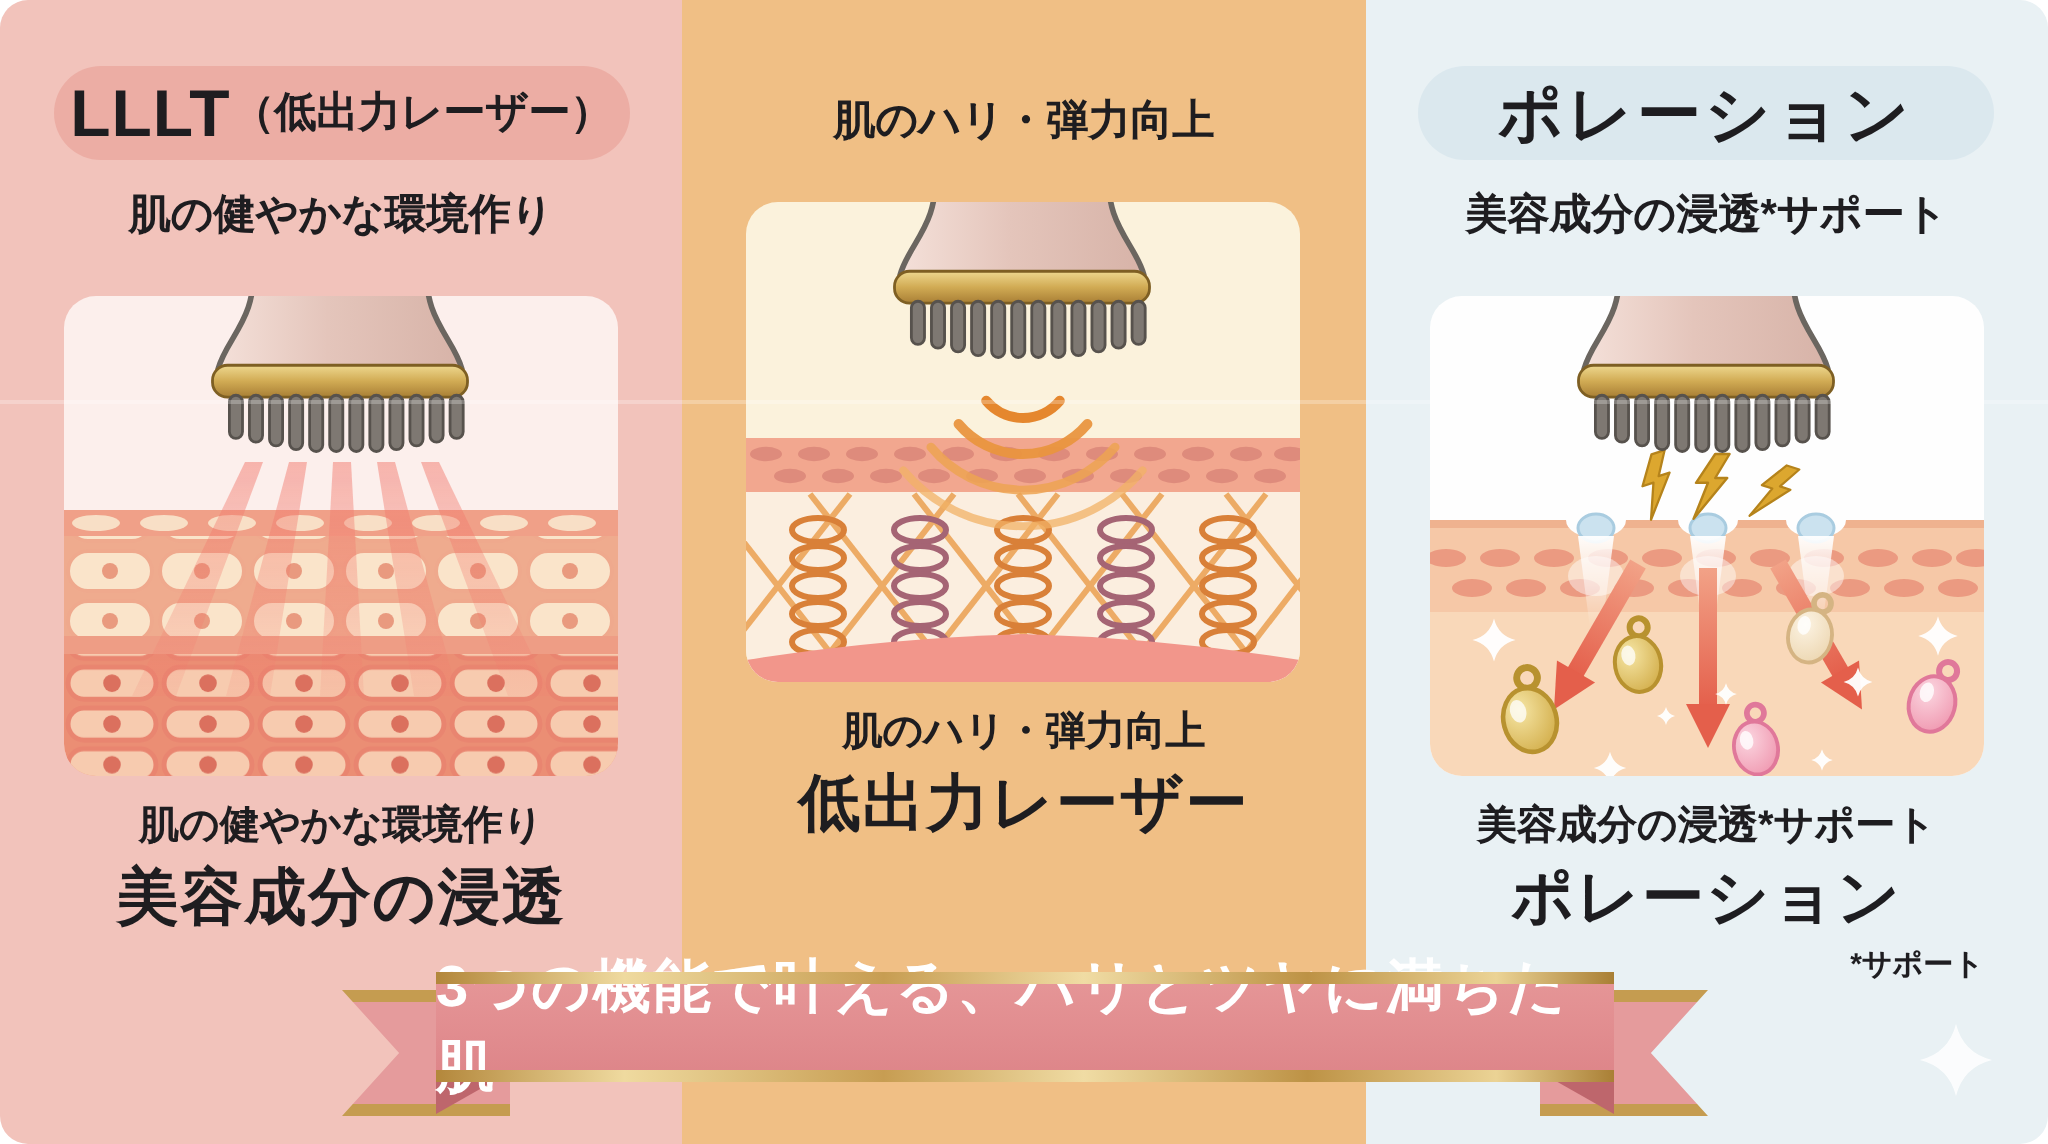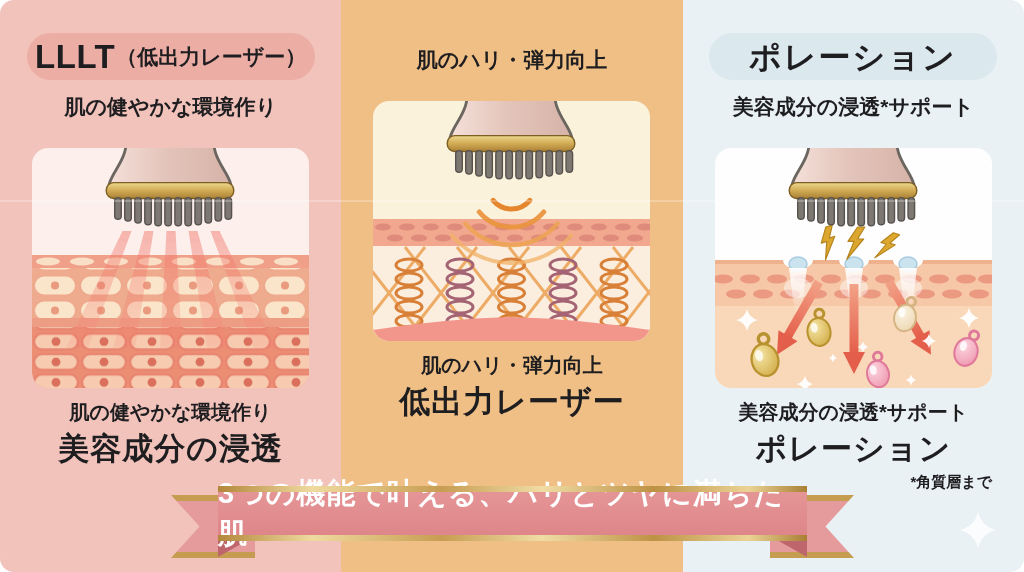--- a/index.html
+++ b/index.html
@@ -377,21 +377,21 @@
           <g fill="#DCA72F" stroke="#B5831B" stroke-width="1" stroke-linejoin="round">
             <path transform="translate(102,82) rotate(-18) scale(1.15)" d="M8,0 L0,12 L5,12 L-1,27 L13,10 L8,10 L14,0 Z"></path>
             <path transform="translate(133,79) scale(1.2)" d="M8,0 L0,12 L5,12 L-1,27 L13,10 L8,10 L14,0 Z"></path>
             <path transform="translate(170,82) rotate(18) scale(1.1)" d="M8,0 L0,12 L5,12 L-1,27 L13,10 L8,10 L14,0 Z"></path>
           </g>
           <use href="#device" x="63" y="-16" width="150" height="105"></use>
         </svg>
       </div>
       <div class="caption1">美容成分の浸透*サポート</div>
       <div class="caption2">ポレーション</div>
-      <div class="footnote">*角質層まで</div>
+      <div class="footnote">*サポート</div>
     </div>
   </div>
 
   <div class="seam"></div>
 
   <div class="ribbon">
     <div class="tail tail-left"></div>
     <div class="tail tail-right"></div>
     <div class="fold fold-left"></div>
     <div class="fold fold-right"></div>

